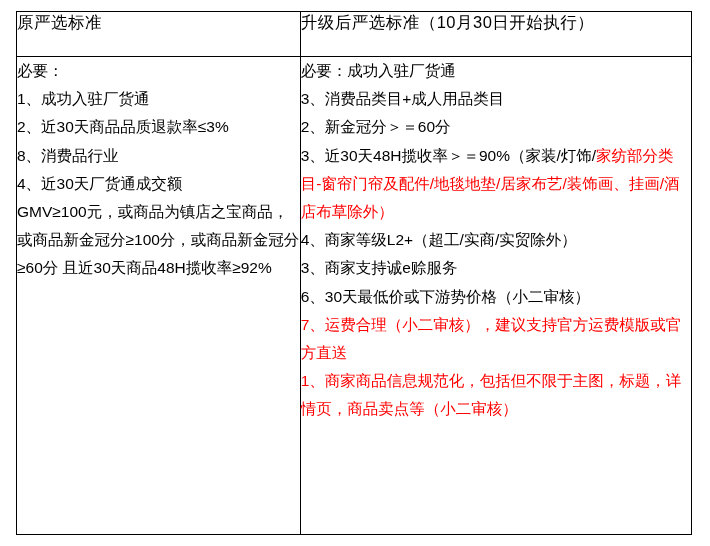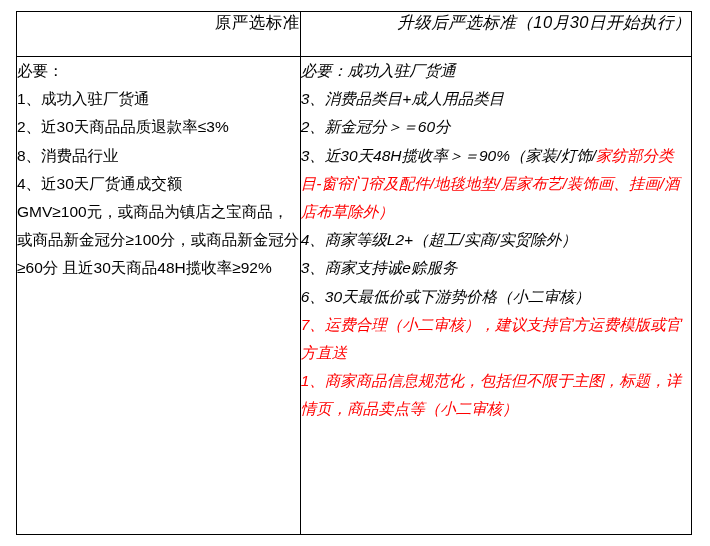--- a/index.html
+++ b/index.html
@@ -27,23 +27,23 @@
     height: 100%;
     border-collapse: collapse;
     table-layout: fixed;
   }
   table.compare td, table.compare th {
     border: 1px solid #000000;
     vertical-align: top;
     padding: 0;
   }
   .col-left { width: 42%; }
-  .col-right { width: 58%; font-style: italic; }
+  .col-right { width: 58%; }
   .head-cell {
-    text-align: right;
+    text-align: left;
     vertical-align: middle;
     height: 44px;
     font-size: 16.5px;
     font-weight: normal;
     letter-spacing: 0.5px;
   }
   .body-cell {
     padding: 12px 9px 10px 9px;
     font-size: 15.5px;
     line-height: 1.82;

